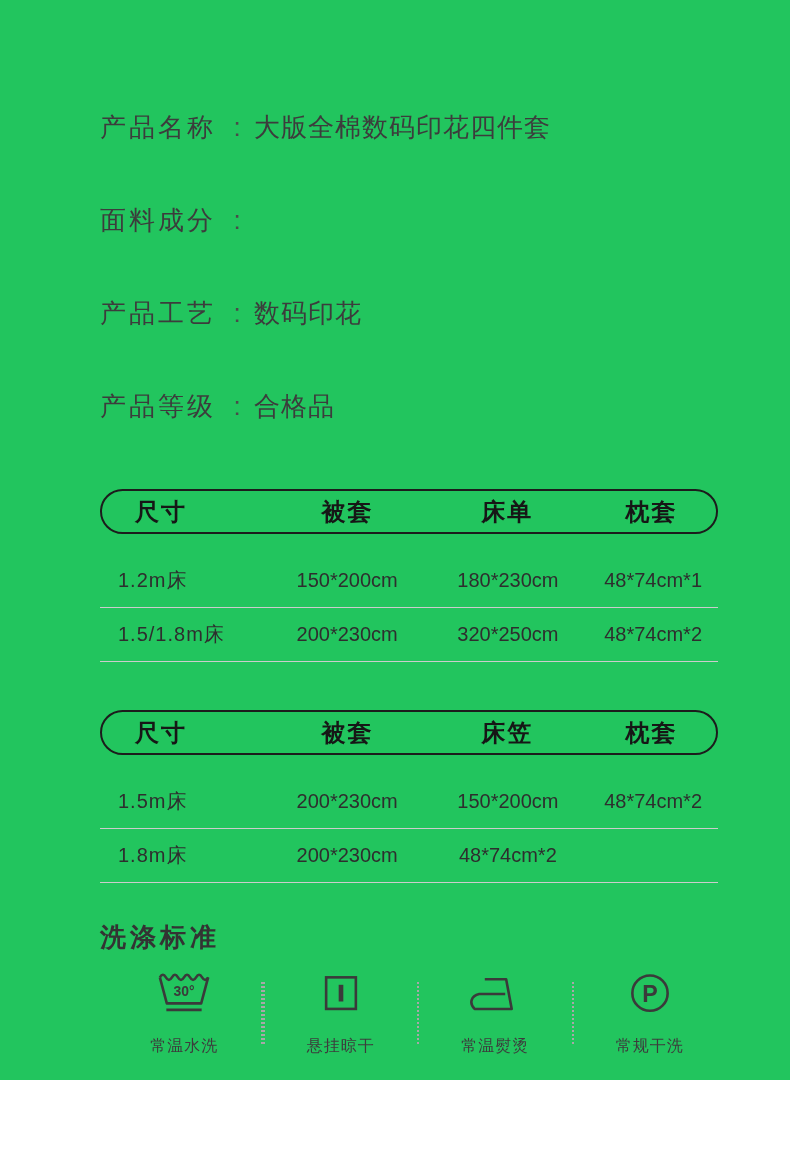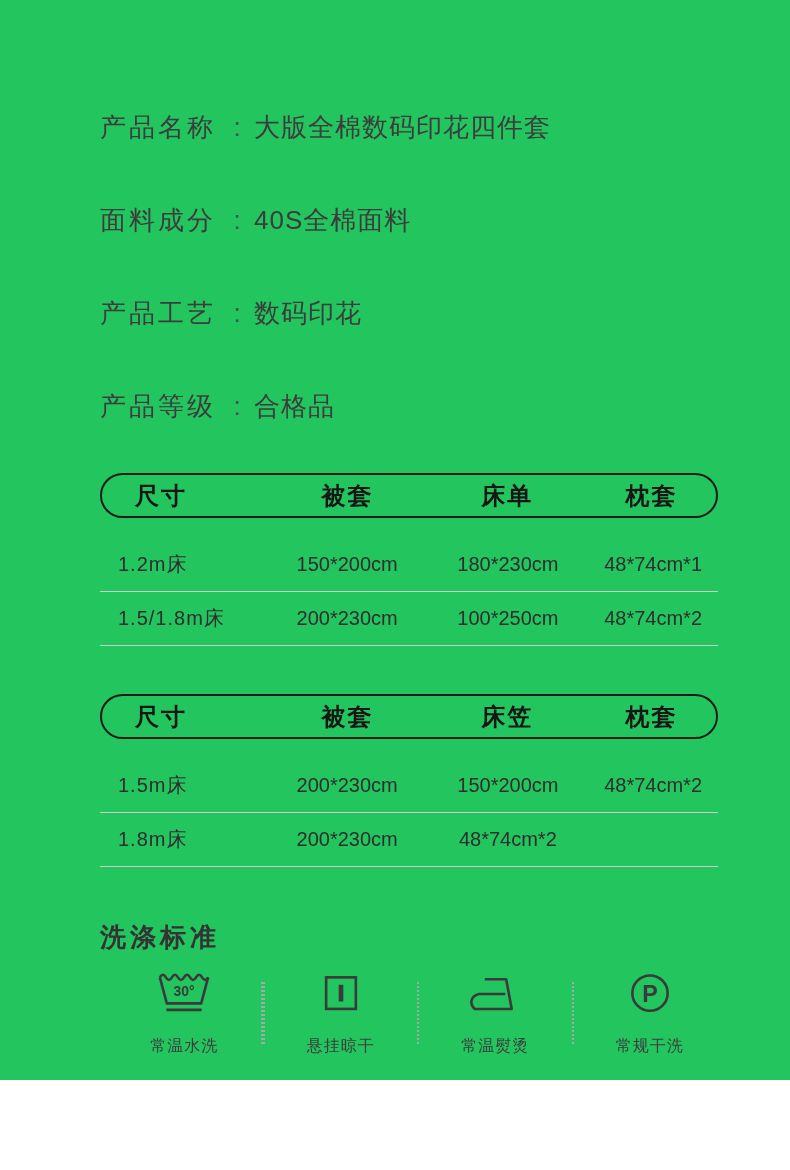--- a/index.html
+++ b/index.html
@@ -22,21 +22,21 @@
     height: 30px;
     margin-bottom: 63px;
     font-size: 26px;
     color: #3c3c3c;
   }
   .info-label { width: 120px; letter-spacing: 3px; font-weight: 500; }
   .info-colon { width: 34px; text-align: center; color: #4a4a4a; }
   .info-value { letter-spacing: 1px; }
 
   
-  .size-table { position: absolute; left: 100px; width: 618px; }
+  .size-table { position: absolute; left: 100px; width: 618px; margin-top: 16px; }
   .size-table.t1 { top: 473px; }
   .size-table.t2 { top: 694px; }
   .pill {
     height: 45px;
     border: 2.5px solid #1c1c1c;
     border-radius: 23px;
     display: grid;
     grid-template-columns: 27% 26% 26% 21%;
     align-items: center;
     font-size: 24px;
@@ -116,21 +116,20 @@
 
   <div class="info">
     <div class="info-row">
       <span class="info-label">产品名称</span>
       <span class="info-colon">:</span>
       <span class="info-value">大版全棉数码印花四件套</span>
     </div>
     <div class="info-row">
       <span class="info-label">面料成分</span>
       <span class="info-colon">:</span>
-      <span class="info-value">40S全棉面料</span>
     </div>
     <div class="info-row">
       <span class="info-label">产品工艺</span>
       <span class="info-colon">:</span>
       <span class="info-value">数码印花</span>
     </div>
     <div class="info-row">
       <span class="info-label">产品等级</span>
       <span class="info-colon">:</span>
       <span class="info-value">合格品</span>
@@ -147,21 +146,21 @@
     <div class="trows">
       <div class="trow">
         <span class="tc first">1.2m床</span>
         <span class="tc">150*200cm</span>
         <span class="tc">180*230cm</span>
         <span class="tc">48*74cm*1</span>
       </div>
       <div class="trow">
         <span class="tc first">1.5/1.8m床</span>
         <span class="tc">200*230cm</span>
-        <span class="tc">100*250cm</span>
+        <span class="tc">320*250cm</span>
         <span class="tc">48*74cm*2</span>
       </div>
     </div>
   </div>
 
   <div class="size-table t2">
     <div class="pill">
       <span class="hc first">尺寸</span>
       <span class="hc">被套</span>
       <span class="hc">床笠</span>

